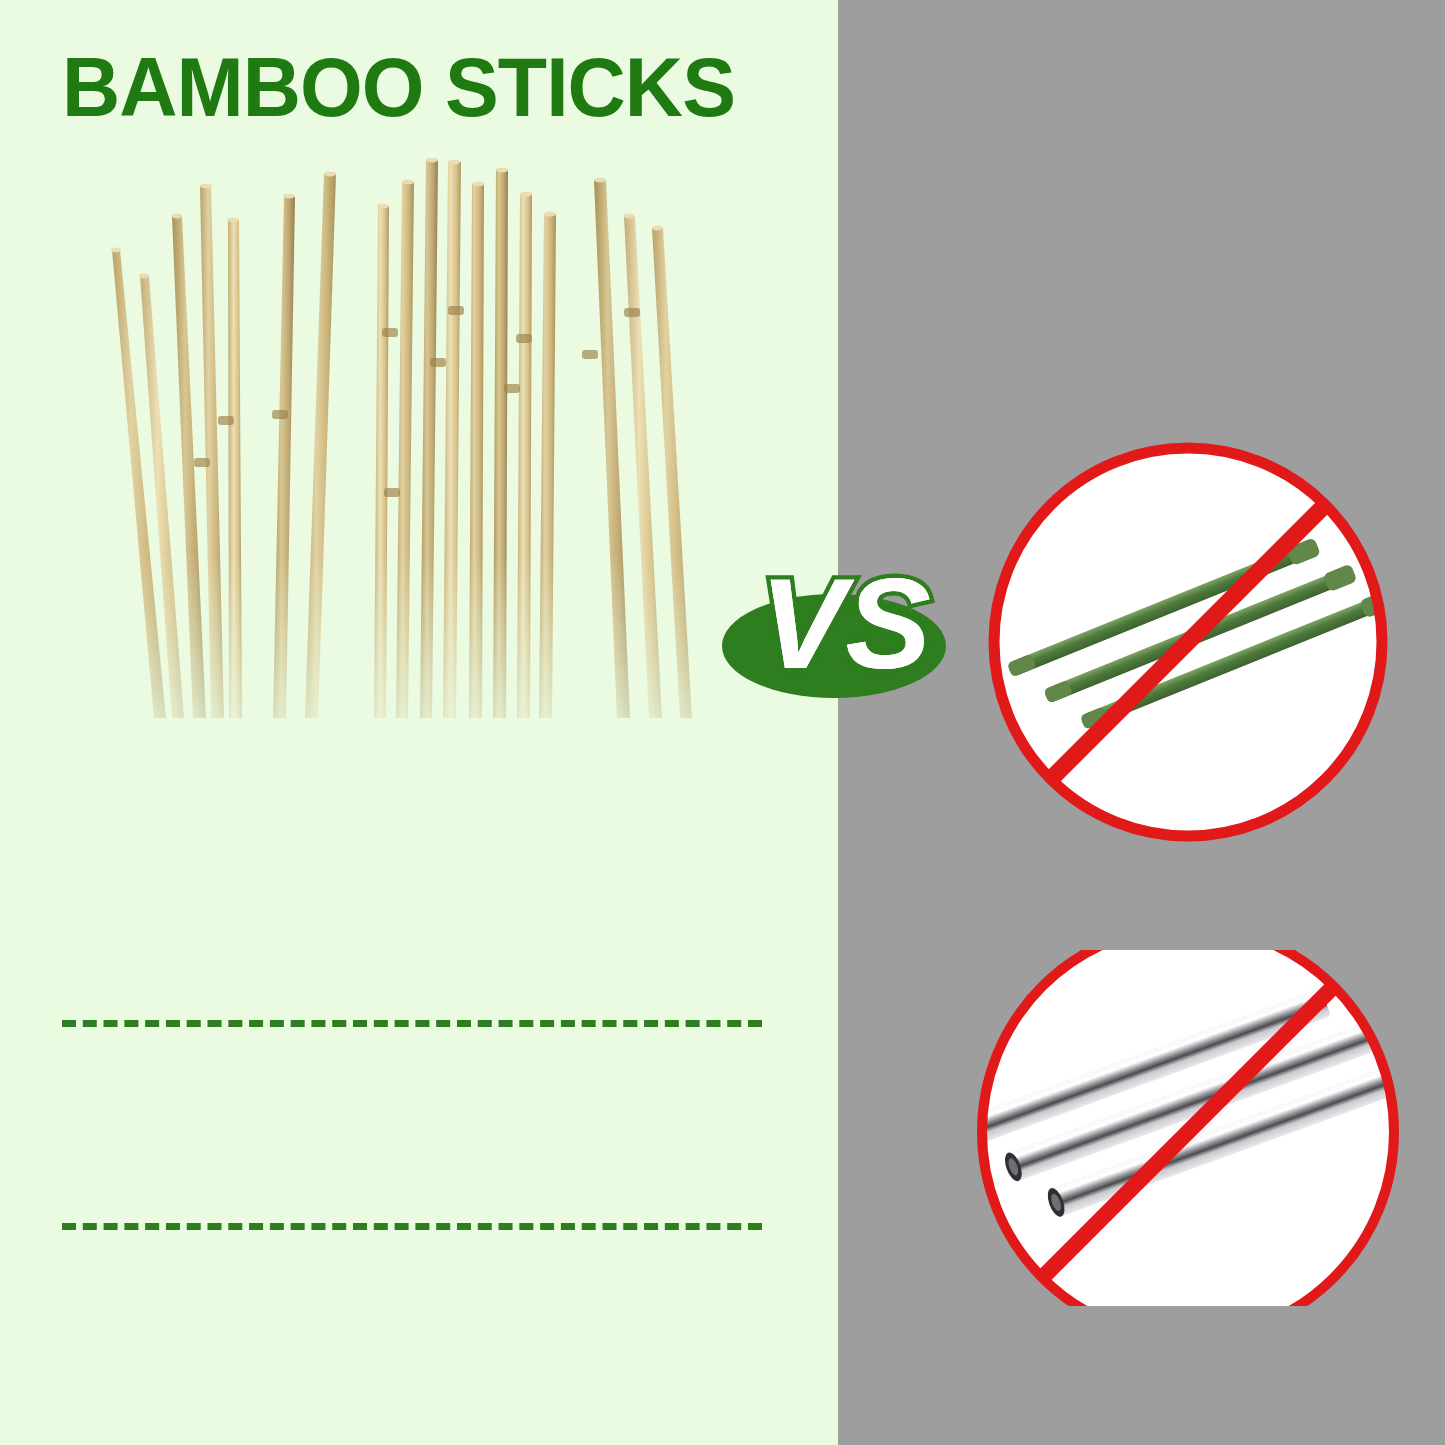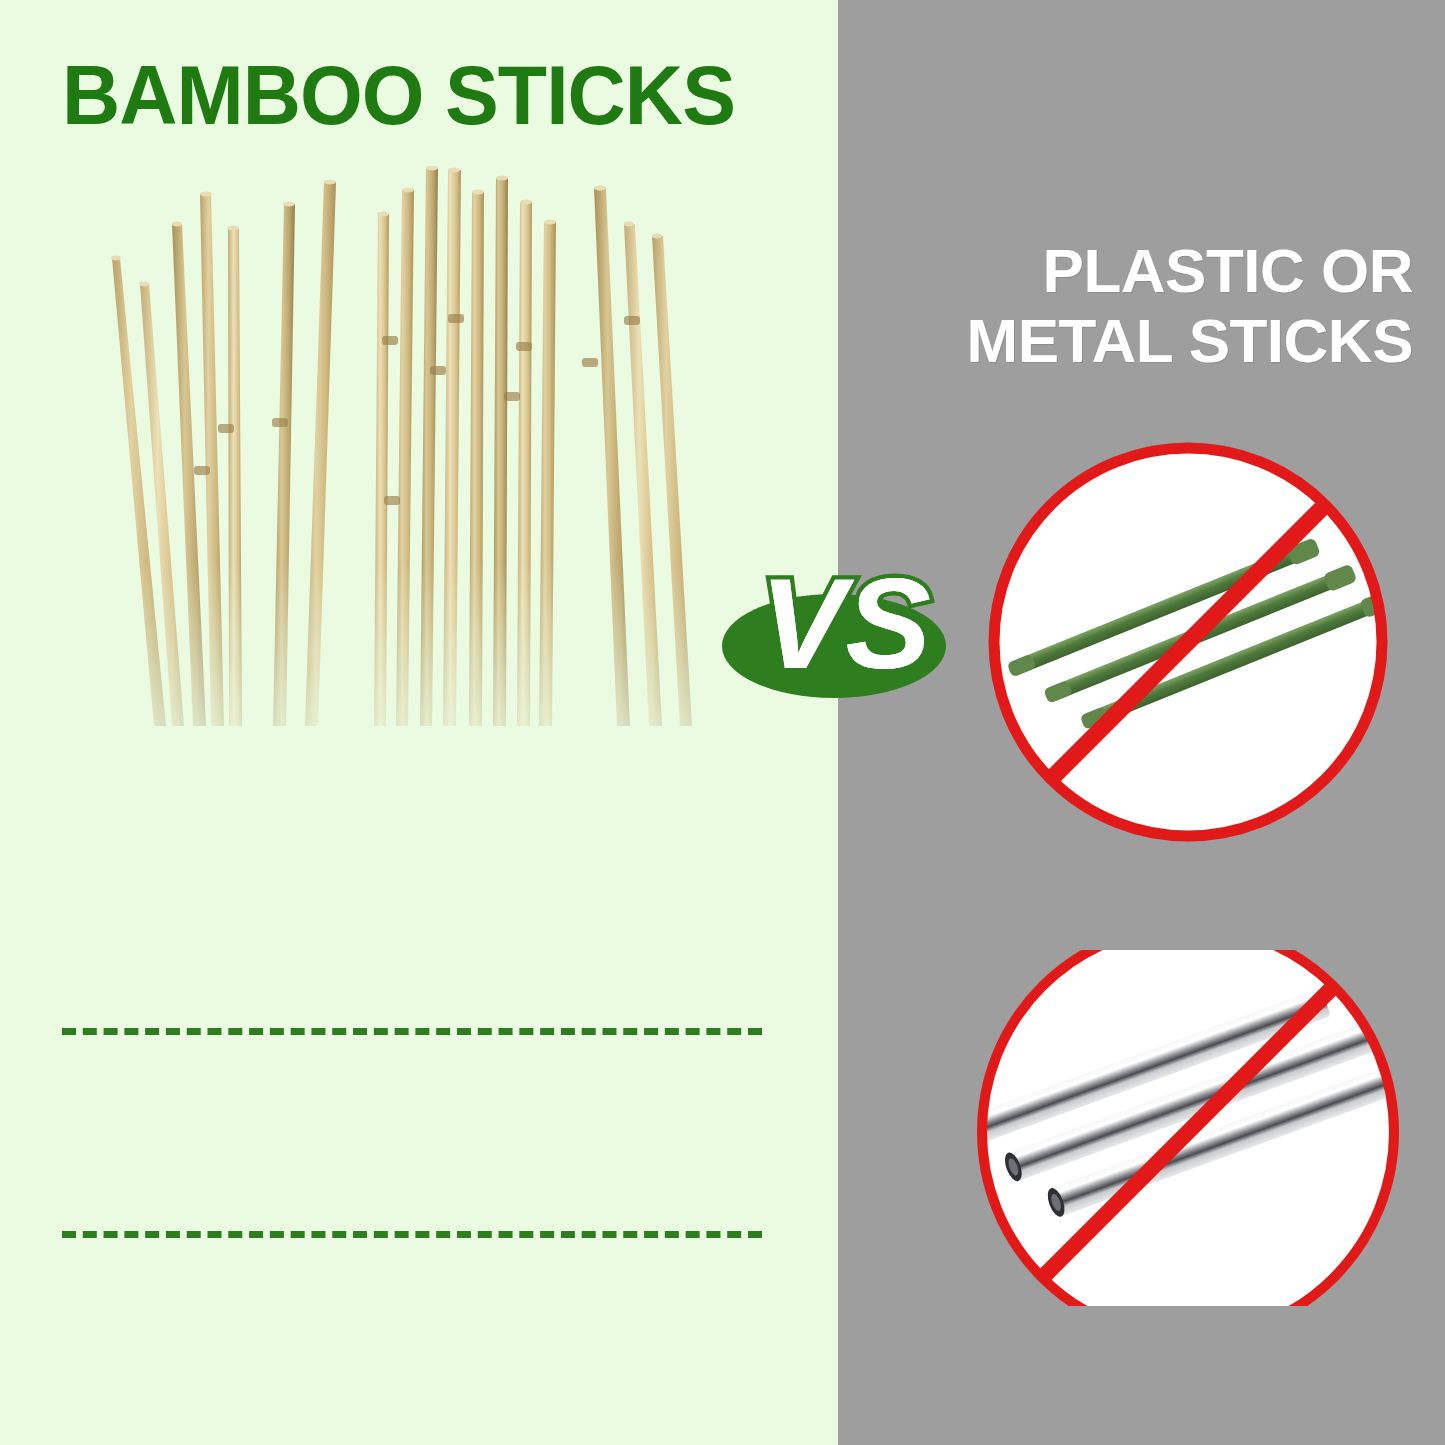--- a/index.html
+++ b/index.html
@@ -5,21 +5,21 @@
   html,body{margin:0;padding:0;}
   body{
     width:1445px;height:1445px;overflow:hidden;
     font-family:"Liberation Sans", sans-serif;
     background:#eafbe2;
   }
   #canvas{position:relative;width:1445px;height:1445px;overflow:hidden;}
 
   
   .panel-left{
-    position:absolute;left:0;top:16px;width:838px;height:1278px;
+    position:absolute;left:0;top:8px;width:838px;height:1278px;
     background:#eafbe2;
   }
   .panel-right{
     position:absolute;left:838px;top:0;width:607px;height:1445px;
     background:#9e9e9e;
   }
 
   
   .title-left{
     position:absolute;left:62px;top:33px;
@@ -183,24 +183,20 @@
       
 
     </div>
 
     <div class="divider" id="divider-1"></div>
     <div class="divider" id="divider-2"></div>
   </div>
 
   <div class="panel-right"></div>
 
-  <div class="title-right">
-    <div>PLASTIC OR</div>
-    <div>METAL STICKS</div>
-  </div>
 
   <div class="no-circle" id="no-plastic">
     <svg viewBox="0 0 408 412" xmlns="http://www.w3.org/2000/svg">
       <defs>
         <clipPath id="clipP">
             <circle cx="204" cy="206" r="194"></circle>
           </clipPath>
         <linearGradient id="rodG" x1="0" y1="0" x2="0" y2="1">
           <stop offset="0%" stop-color="#7ea465"></stop>
           <stop offset="45%" stop-color="#4f7a3c"></stop>

